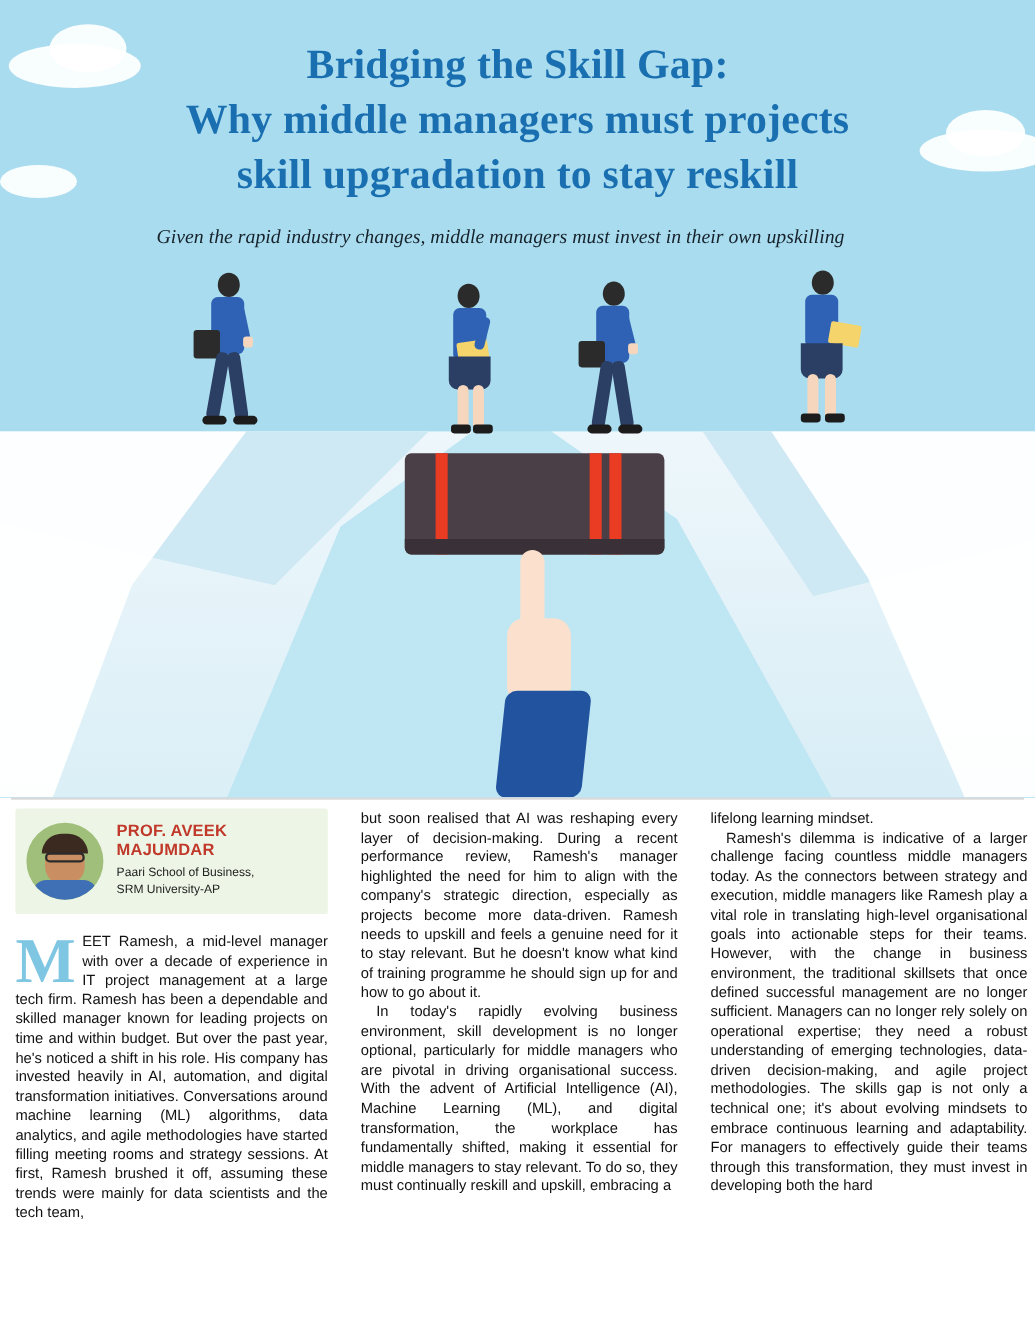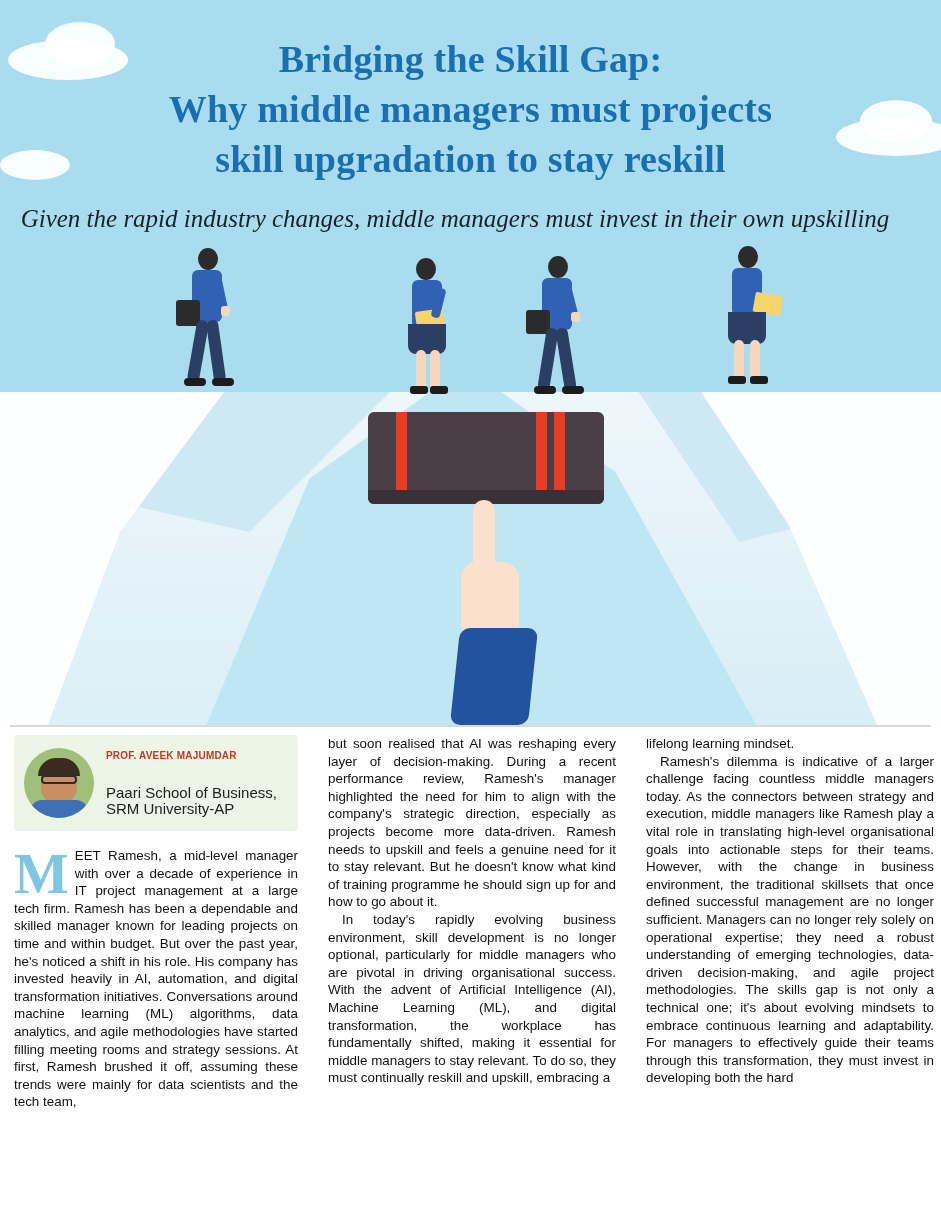--- a/index.html
+++ b/index.html
@@ -62,21 +62,21 @@
   .headline .l1 { display: block; }
   .headline .l2 { display: block; }
   .headline .l3 { display: block; }
   .subhead {
     position: absolute;
     left: 0; top: 205px;
     width: 910px;
     text-align: center;
     font-family: "Liberation Serif", serif;
     font-style: italic;
-    font-size: 25px;
+    font-size: 18px;
     color: #16222b;
   }
 
   
   .ground {
     position: absolute;
     left: 0; top: 392px;
     width: 941px; height: 333px;
     background: #bfe6f3;
   }
@@ -227,29 +227,29 @@
   .avatar .shirt {
     position: absolute; left: 6px; top: 52px;
     width: 58px; height: 24px; border-radius: 12px 12px 0 0;
     background: #3f6fb5;
   }
   .byline-name {
     position: absolute; left: 92px; top: 12px;
     width: 186px;
     color: #c0392b;
     font-weight: bold;
-    font-size: 10px;
+    font-size: 15px;
     line-height: 17px;
     letter-spacing: .2px;
   }
   .byline-aff {
     position: absolute; left: 92px; top: 50px;
     width: 190px;
     color: #222;
-    font-size: 15px;
+    font-size: 11px;
     line-height: 16px;
   }
 
   .body-text {
     font-family: "Liberation Sans", sans-serif;
     font-size: 13.4px;
     line-height: 17.6px;
     text-align: justify;
     color: #111;
     hyphens: auto;

